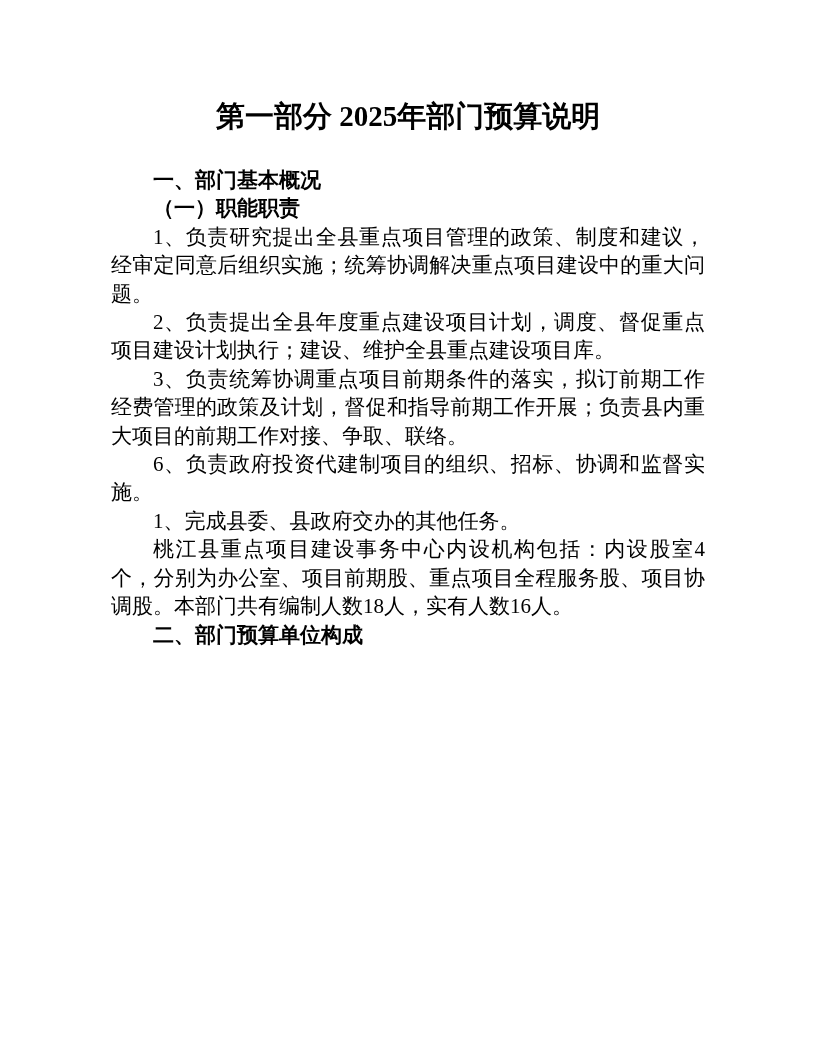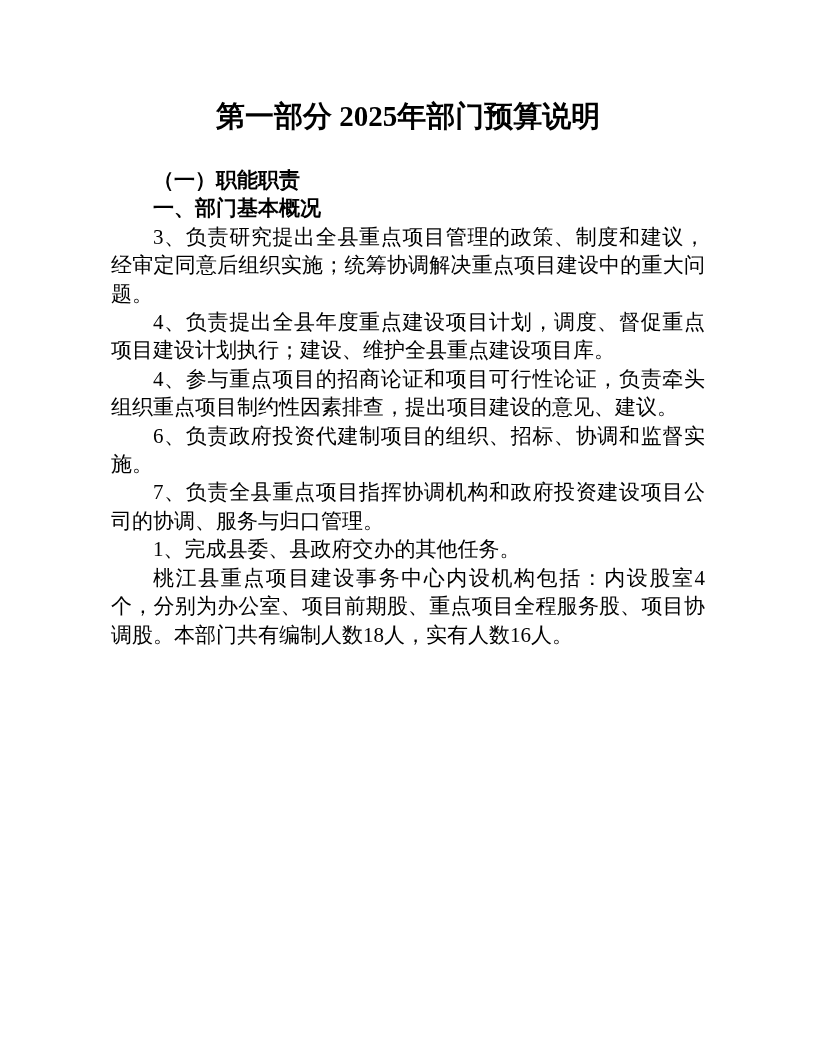--- a/index.html
+++ b/index.html
@@ -50,23 +50,23 @@
     font-weight: 400;
   }
 </style>
 </head>
 <body>
 
 <div class="page">
   <div class="content">
     <h1 class="doc-title">第一部分 2025年部门预算说明</h1>
 
+    <p class="blk heading">一、部门基本概况</p>
     <p class="blk heading">（一）职能职责</p>
-    <p class="blk heading">一、部门基本概况</p>
-    <p class="blk para">3、负责研究提出全县重点项目管理的政策、制度和建议，经审定同意后组织实施；统筹协调解决重点项目建设中的重大问题。</p>
-    <p class="blk para">4、负责提出全县年度重点建设项目计划，调度、督促重点项目建设计划执行；建设、维护全县重点建设项目库。</p>
-    <p class="blk para">4、参与重点项目的招商论证和项目可行性论证，负责牵头组织重点项目制约性因素排查，提出项目建设的意见、建议。</p>
+    <p class="blk para">1、负责研究提出全县重点项目管理的政策、制度和建议，经审定同意后组织实施；统筹协调解决重点项目建设中的重大问题。</p>
+    <p class="blk para">2、负责提出全县年度重点建设项目计划，调度、督促重点项目建设计划执行；建设、维护全县重点建设项目库。</p>
+    <p class="blk para">3、负责统筹协调重点项目前期条件的落实，拟订前期工作经费管理的政策及计划，督促和指导前期工作开展；负责县内重大项目的前期工作对接、争取、联络。</p>
     <p class="blk para">6、负责政府投资代建制项目的组织、招标、协调和监督实施。</p>
-    <p class="blk para">7、负责全县重点项目指挥协调机构和政府投资建设项目公司的协调、服务与归口管理。</p>
     <p class="blk para">1、完成县委、县政府交办的其他任务。</p>
     <p class="blk para">桃江县重点项目建设事务中心内设机构包括：内设股室4个，分别为办公室、项目前期股、重点项目全程服务股、项目协调股。本部门共有编制人数18人，实有人数16人。</p>
+    <p class="blk heading">二、部门预算单位构成</p>
   </div>
 </div>
 
 </body></html>

